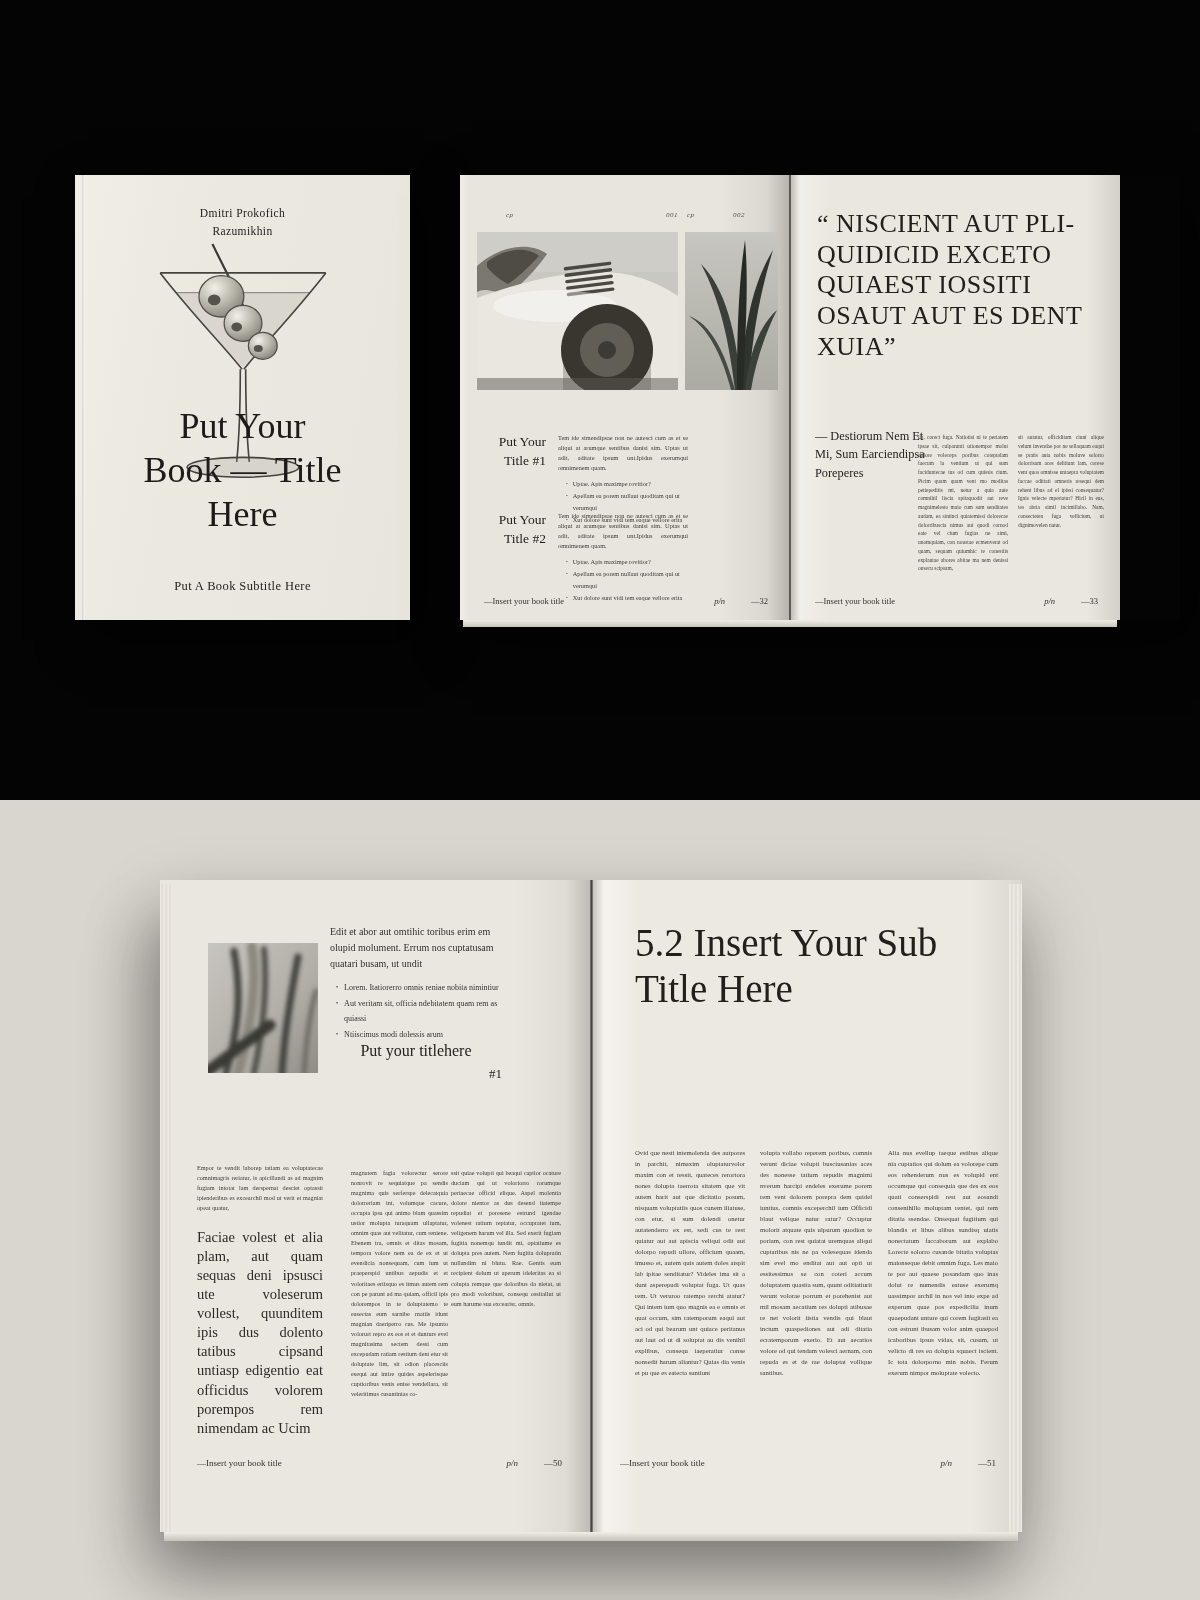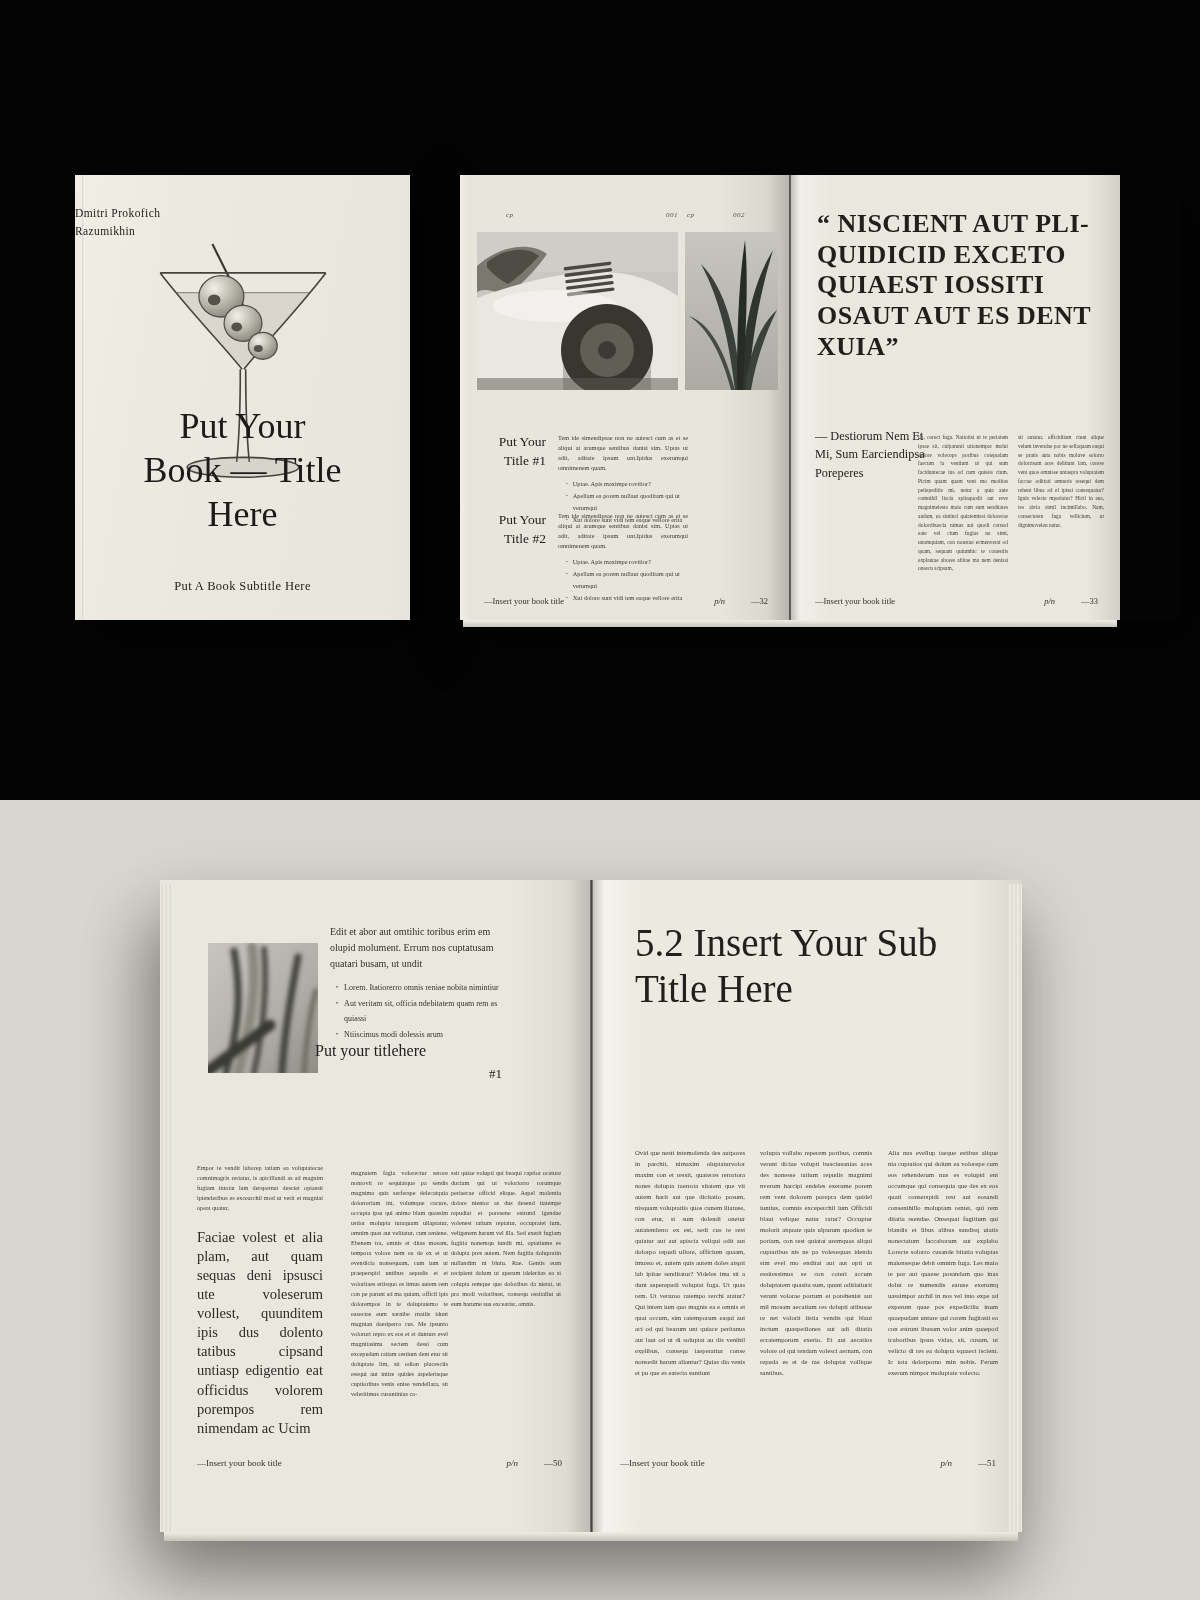--- a/index.html
+++ b/index.html
@@ -18,21 +18,21 @@
   .pre{white-space:pre-line;}
 
   
   .cover{
     left:75px;top:175px;width:335px;height:445px;position:absolute;
     background:linear-gradient(100deg,#f1eee6 0%,#ece9e0 28%,#e8e5dc 100%);
     box-shadow:14px 20px 45px rgba(0,0,0,.6);
   }
   .cover::before{content:"";position:absolute;left:7px;top:0;width:3px;height:100%;
     background:linear-gradient(to right,rgba(0,0,0,.10),rgba(255,255,255,.55));}
-  .cover-author{position:absolute;top:30px;left:0;width:100%;
+  .cover-author{position:absolute;top:30px;left:0;width:100%;text-align:center;
     font-size:11.5px;line-height:1.55;letter-spacing:.4px;color:#23221f;}
   .cover-glass{position:absolute;left:50%;top:56px;transform:translateX(-50%);
     width:216px;height:316px;}
   .cover-title{position:absolute;top:230px;left:0;width:100%;text-align:center;
     font-size:36px;line-height:1.22;color:#1c1b19;}
   .cover-subtitle{position:absolute;bottom:26px;left:0;width:100%;text-align:center;
     font-size:12.5px;letter-spacing:.4px;color:#23221f;}
 
   
   .spread-top{left:460px;top:175px;width:720px;height:445px;position:absolute;
@@ -52,21 +52,21 @@
   .st-sec-body{width:130px;flex:none;}
   .st-body-text{font-size:6.3px;line-height:1.6;text-align:justify;color:#3c3a34;}
   .brow{display:flex;gap:5px;font-size:6.3px;line-height:1.9;color:#3c3a34;padding-left:8px;}
   .brow::before{content:"•";font-size:5px;line-height:2.4;}
   .bullets{margin-top:5px;}
   .pfooter{position:absolute;display:flex;justify-content:space-between;align-items:flex-end;
     font-size:8.5px;color:#33312c;}
   .pf-right span{margin-left:0;}
   .pf-right .pn{margin-right:26px;font-style:italic;}
   .quote{position:absolute;left:27px;top:34px;width:290px;font-size:26px;line-height:1.18;
-    letter-spacing:.5px;color:#201f1c;font-weight:bold;}
+    letter-spacing:.5px;color:#201f1c;}
   .attrib{position:absolute;left:25px;top:252px;width:150px;font-size:12.3px;line-height:1.5;color:#23221f;}
   .st-col{position:absolute;top:258px;height:146px;overflow:hidden;font-size:5.4px;line-height:1.62;
     text-align:justify;color:#413f39;}
 
   
   .spread-bottom{left:160px;top:880px;width:862px;height:652px;position:absolute;
     box-shadow:-18px 44px 60px rgba(0,0,0,.22),0 34px 70px rgba(0,0,0,.30);}
   .sb-left{left:0;top:0;width:432px;height:652px;background:#eae7de;
     background-image:linear-gradient(to right,rgba(0,0,0,0) 82%,rgba(0,0,0,.05) 94%,rgba(0,0,0,.20) 100%);}
   .sb-right{left:432px;top:0;width:430px;height:652px;background:#ece9e0;
@@ -78,22 +78,22 @@
   .fore-edge-r{position:absolute;right:0;top:4px;width:13px;height:648px;
     background:repeating-linear-gradient(to left,#f3f0e8 0px,#ddd9d0 2px,#efece4 4px);}
   .sb-bottom-edge{position:absolute;left:4px;top:652px;width:854px;height:9px;
     background:linear-gradient(#f0ede5,#c5c2ba);}
   .sb-photo{left:48px;top:63px;width:110px;height:130px;position:absolute;}
   .intro-block{position:absolute;left:170px;top:44px;width:172px;}
   .intro-text{font-size:10px;line-height:1.6;color:#33312c;}
   .intro-bullets{margin-top:8px;}
   .irow{display:flex;gap:6px;font-size:8px;line-height:1.95;color:#33312c;padding-left:6px;}
   .irow::before{content:"•";font-size:6px;line-height:2.5;}
-  .sb-title-row{position:absolute;left:155px;top:162px;width:172px;display:flex;
-    justify-content:flex-start;font-size:16px;color:#23221f;}
+  .sb-title-row{position:absolute;left:170px;top:162px;width:172px;display:flex;
+    justify-content:center;font-size:16px;color:#23221f;}
   .sb-title-num{position:absolute;left:170px;top:186px;width:172px;text-align:right;
     font-size:13px;color:#23221f;}
   .bl-col1{position:absolute;left:37px;top:283px;width:126px;}
   .bl-col1-small{font-size:6.2px;line-height:1.6;text-align:justify;color:#3c3a34;}
   .bl-col1-large{margin-top:15px;font-size:14.5px;line-height:1.32;text-align:justify;color:#2b2a26;}
   .bl-col2{left:191px;top:288px;width:97px;height:262px;overflow:hidden;position:absolute;}
   .bl-col3{left:291px;top:288px;width:110px;height:262px;overflow:hidden;position:absolute;}
   .br-title{position:absolute;left:43px;top:40px;width:350px;font-size:39px;line-height:1.18;color:#21201d;}
   .br-standfirst{position:absolute;left:130px;top:155px;width:264px;text-align:right;
     font-size:12.6px;line-height:1.58;color:#2b2a26;}

